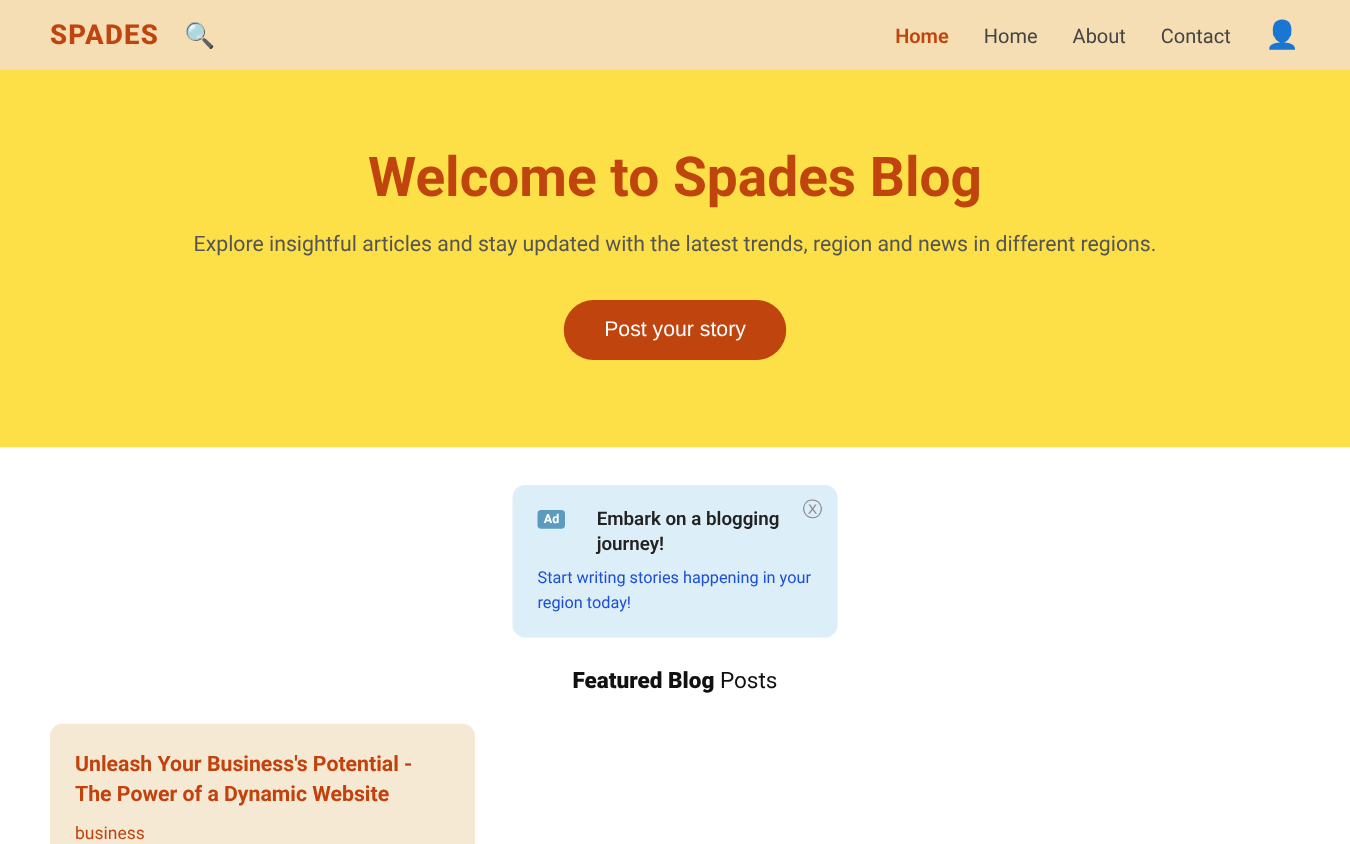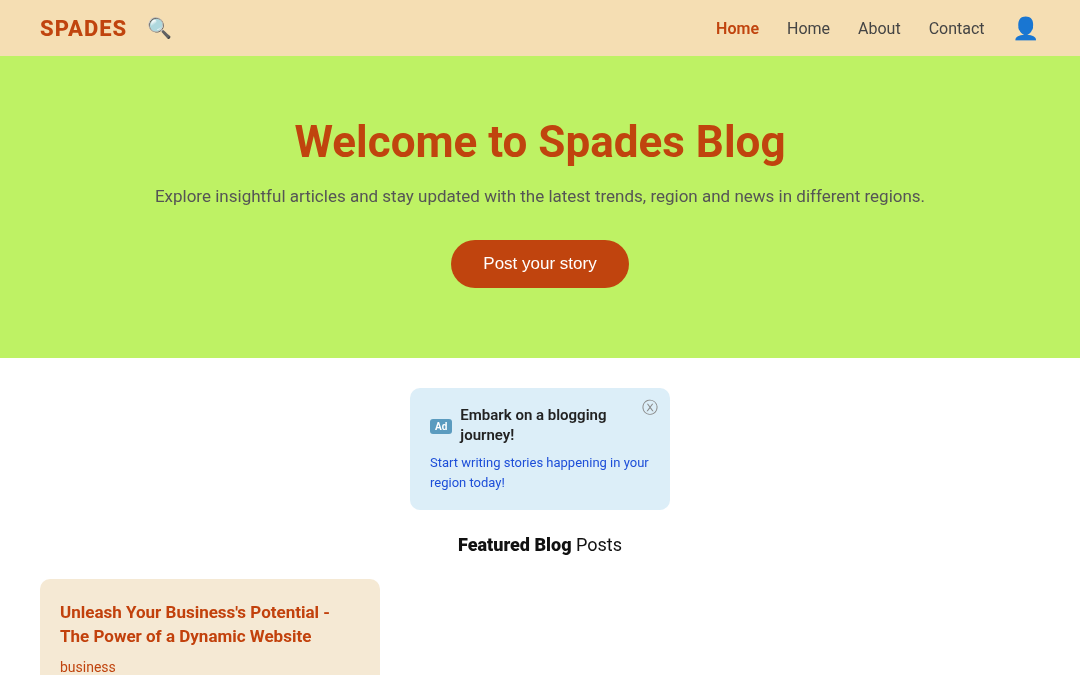--- a/index.html
+++ b/index.html
@@ -68,21 +68,21 @@
     }
 
     .nav-user-icon {
       font-size: 22px;
       color: #555;
       cursor: pointer;
     }
 
     
     .hero {
-      background: #bef264;
+      background: #fde047;
       text-align: center;
       padding: 60px 40px 70px;
     }
 
     .hero-title {
       font-size: 44px;
       font-weight: 700;
       color: #c0440e;
       margin-bottom: 18px;
     }
@@ -115,22 +115,22 @@
       background: #dceef8;
       border-radius: 10px;
       padding: 18px 20px;
       width: 260px;
       margin: 0 auto 24px;
       position: relative;
     }
 
     .ad-header {
       display: flex;
-      align-items: center;
-      gap: 8px;
+      align-items: flex-start;
+      gap: 25px;
       margin-bottom: 8px;
     }
 
     .ad-badge {
       background: #5b9bbf;
       color: #fff;
       font-size: 10px;
       font-weight: 700;
       padding: 2px 5px;
       border-radius: 3px;

